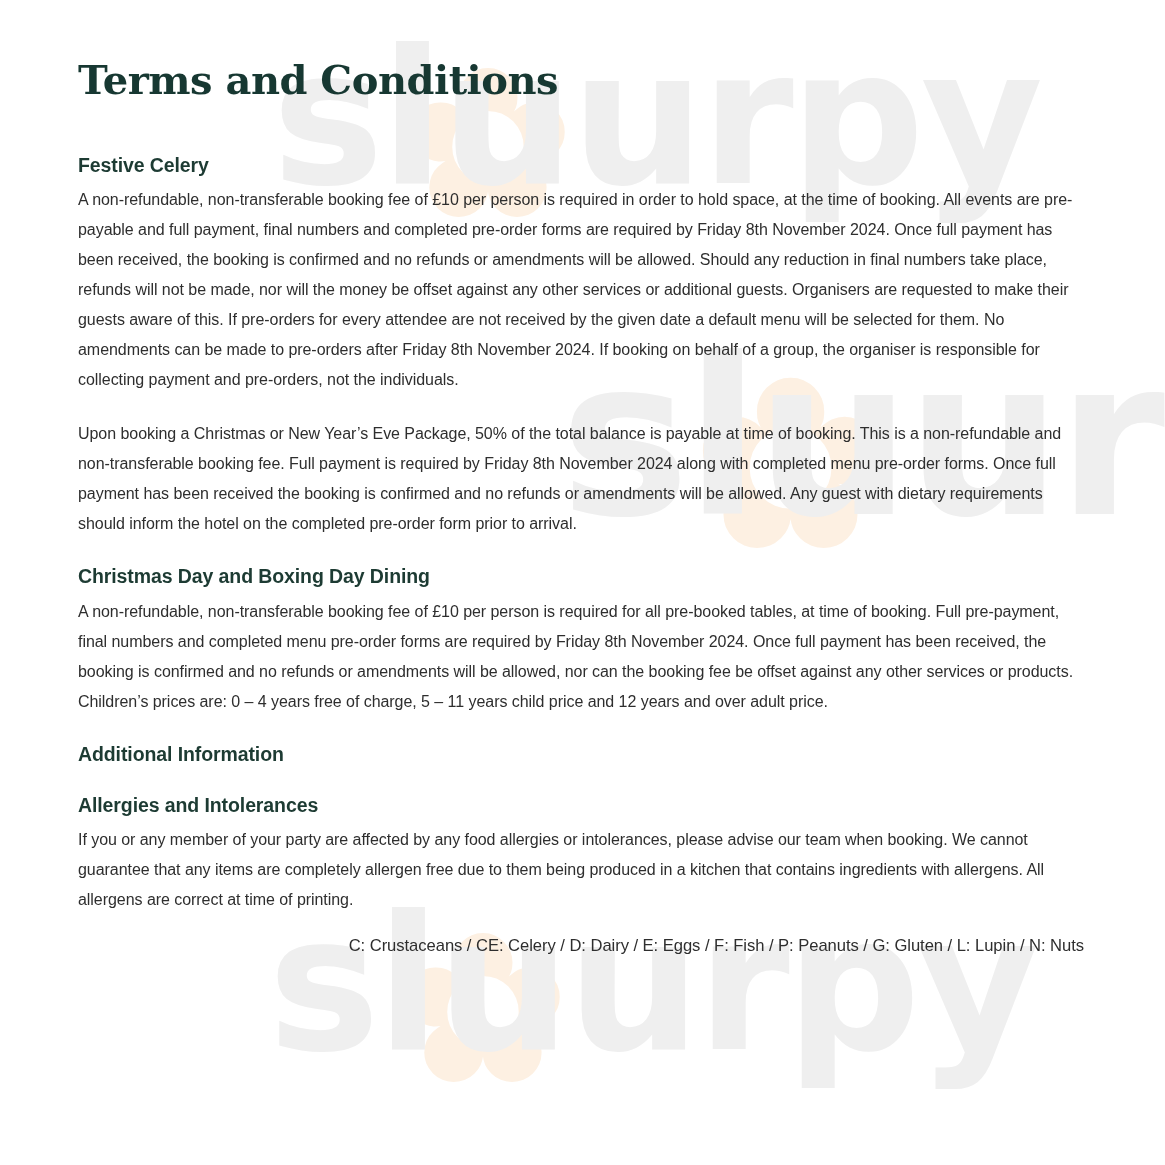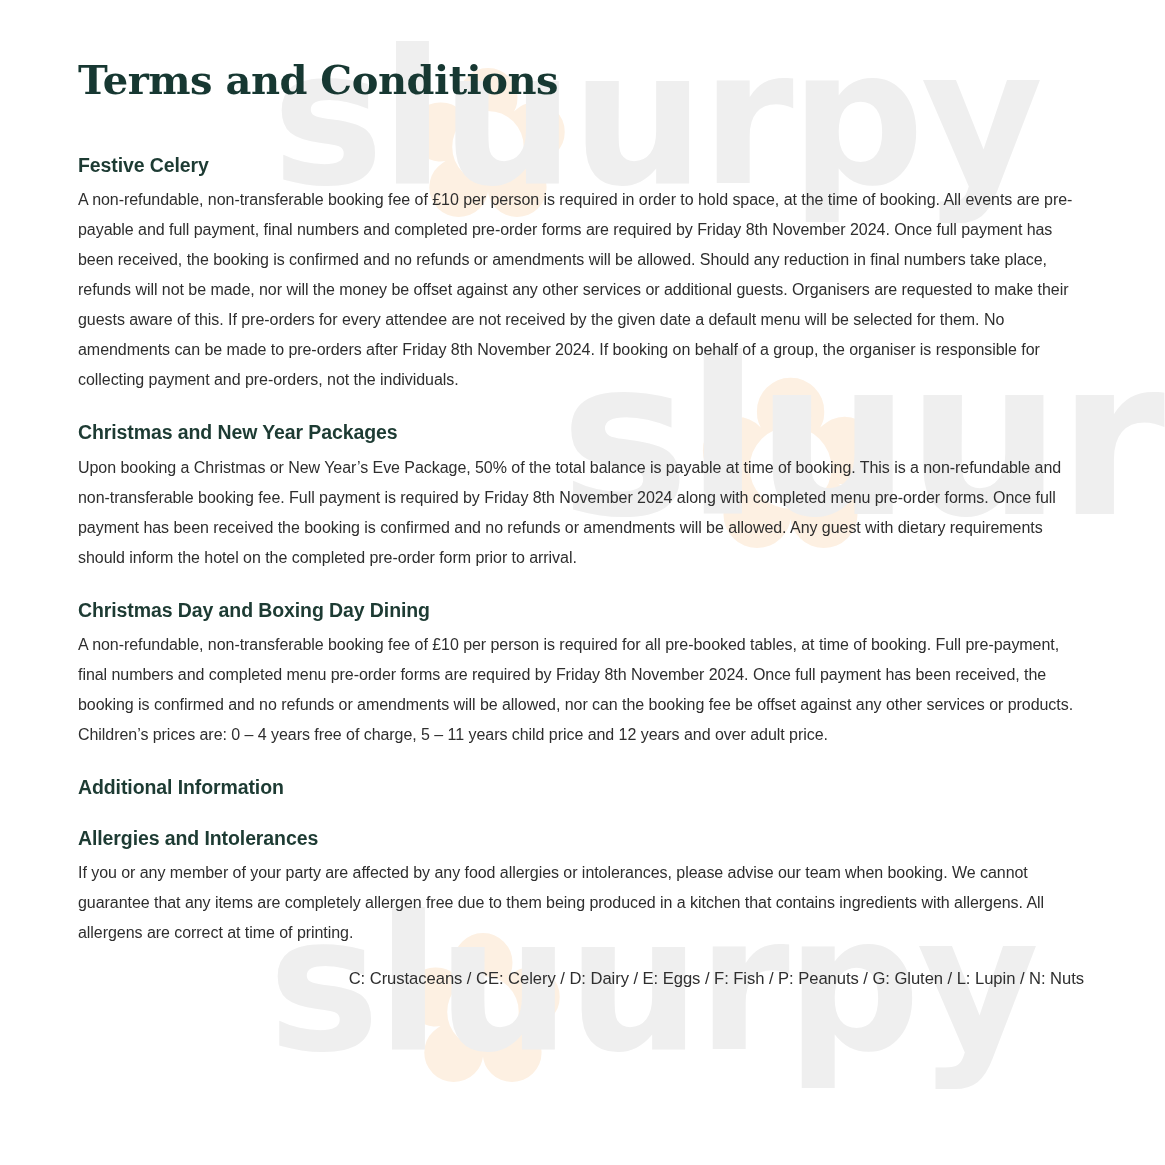--- a/index.html
+++ b/index.html
@@ -128,21 +128,20 @@
   <h1 class="page-title">Terms and Conditions</h1>
 
   <div class="content">
 
     <div class="section">
       <h2 class="section-heading">Festive Celery</h2>
       <p class="section-body">A non-refundable, non-transferable booking fee of £10 per person is required in order to hold space, at the time of booking. All events are pre-payable and full payment, final numbers and completed pre-order forms are required by Friday 8th November 2024. Once full payment has been received, the booking is confirmed and no refunds or amendments will be allowed. Should any reduction in final numbers take place, refunds will not be made, nor will the money be offset against any other services or additional guests. Organisers are requested to make their guests aware of this. If pre-orders for every attendee are not received by the given date a default menu will be selected for them. No amendments can be made to pre-orders after Friday 8th November 2024. If booking on behalf of a group, the organiser is responsible for collecting payment and pre-orders, not the individuals.</p>
     </div>
 
     <div class="section">
-      <h2 class="section-heading">Christmas and New Year Packages</h2>
       <p class="section-body">Upon booking a Christmas or New Year’s Eve Package, 50% of the total balance is payable at time of booking. This is a non-refundable and non-transferable booking fee. Full payment is required by Friday 8th November 2024 along with completed menu pre-order forms. Once full payment has been received the booking is confirmed and no refunds or amendments will be allowed. Any guest with dietary requirements should inform the hotel on the completed pre-order form prior to arrival.</p>
     </div>
 
     <div class="section">
       <h2 class="section-heading">Christmas Day and Boxing Day Dining</h2>
       <p class="section-body">A non-refundable, non-transferable booking fee of £10 per person is required for all pre-booked tables, at time of booking. Full pre-payment, final numbers and completed menu pre-order forms are required by Friday 8th November 2024. Once full payment has been received, the booking is confirmed and no refunds or amendments will be allowed, nor can the booking fee be offset against any other services or products. Children’s prices are: 0 – 4 years free of charge, 5 – 11 years child price and 12 years and over adult price.</p>
     </div>
 
     <div class="section">
       <h2 class="section-heading">Additional Information</h2>

